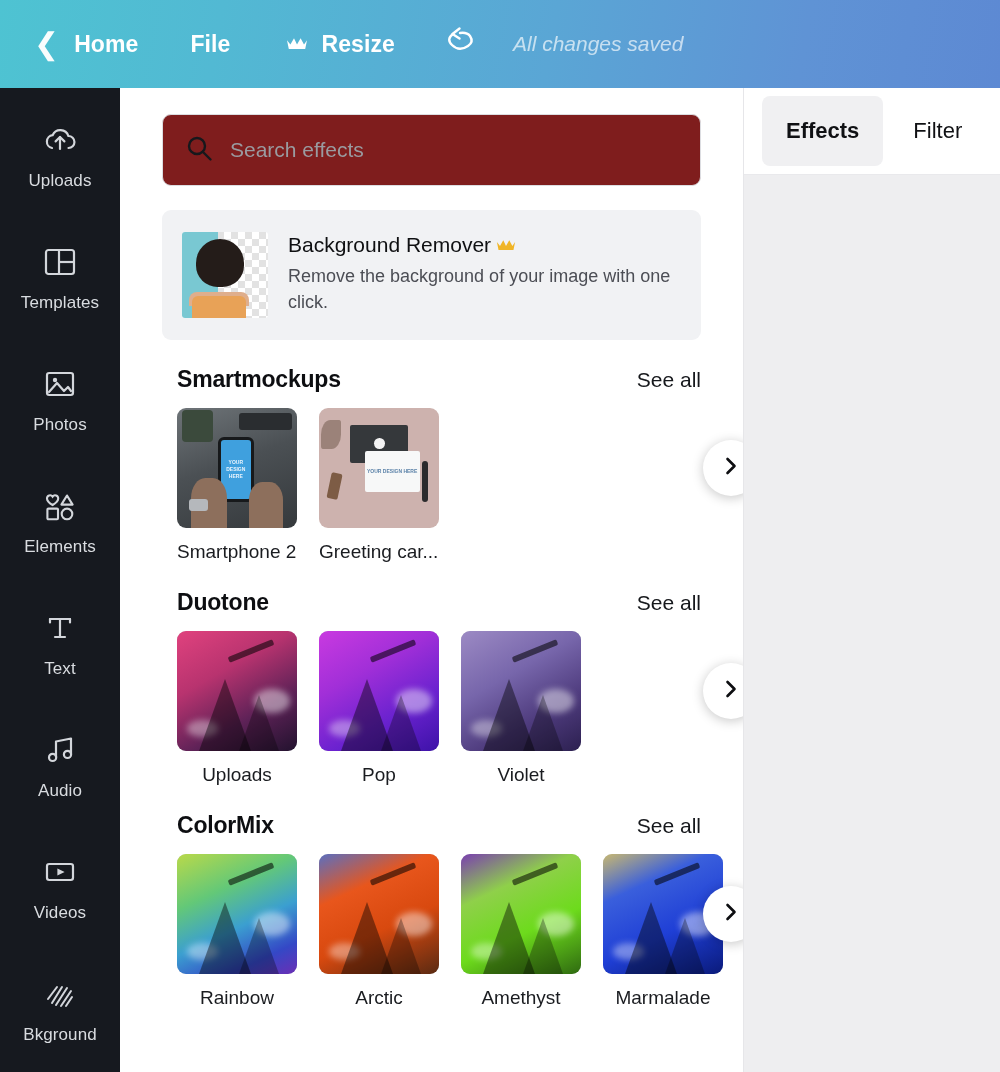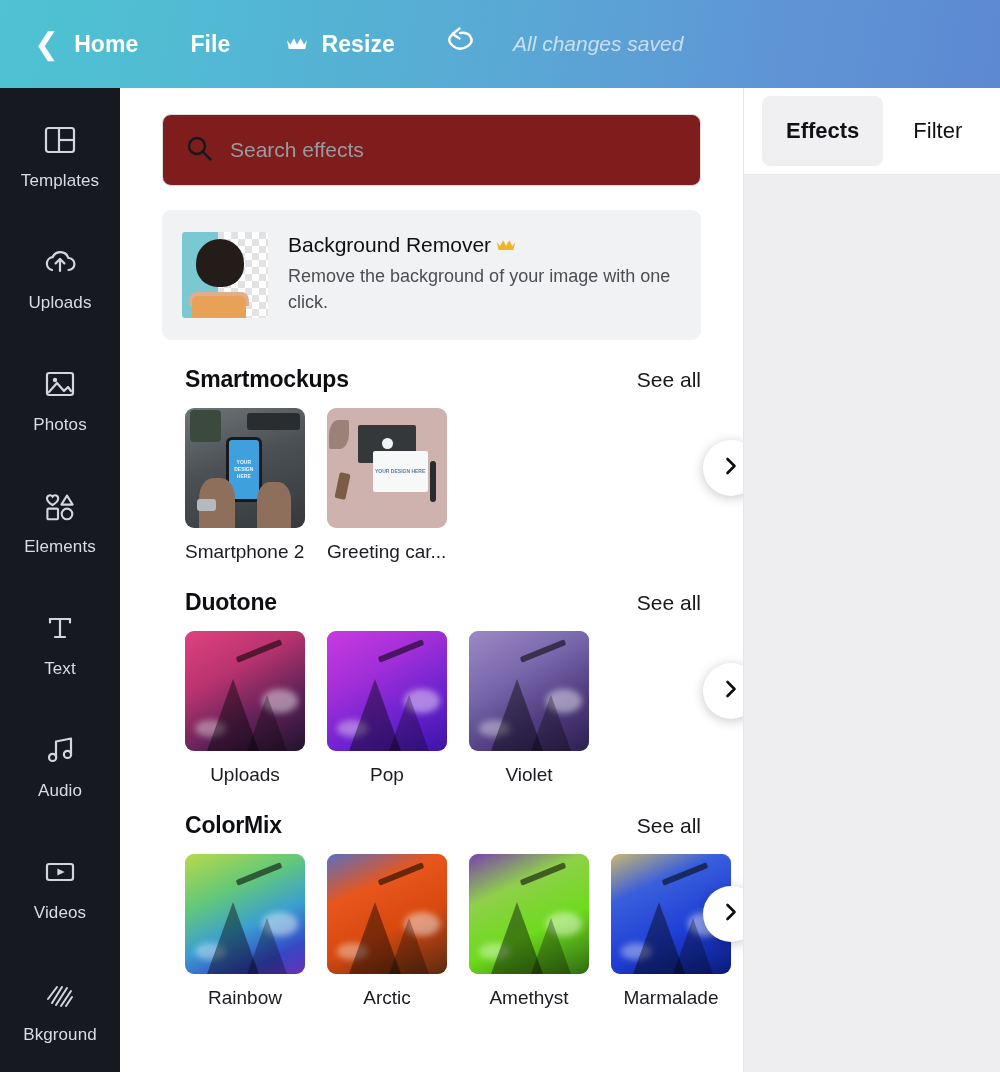--- a/index.html
+++ b/index.html
@@ -97,21 +97,21 @@
     background:#dfae8c; border-radius:8px 8px 0 0;
   }
   .promo-text { flex:1 1 auto; padding-top:1px; }
   .promo-title {
     font-size:21px; font-weight:400; color:#0f1012; display:flex; align-items:center; gap:5px;
   }
   .promo-crown { width:20px; height:15px; display:block; }
   .promo-desc { font-size:18px; color:#4c4e55; line-height:1.42; margin-top:7px; max-width:400px; }
 
   
-  .section { margin-top:26px; padding:0 0 0 57px; position:relative;margin-left:8px; }
+  .section { margin-top:26px; padding:0 0 0 57px; position:relative; }
   .sec-head {
     display:flex; align-items:baseline; justify-content:space-between;
     padding-right:42px; margin-bottom:15px;
   }
   .sec-title { font-size:23px; font-weight:700; color:#0d0e11; letter-spacing:-.2px; }
   .see-all { font-size:21px; color:#16181c; cursor:pointer; }
 
   .row { display:flex; gap:22px; position:relative; }
   .card { width:120px; flex:0 0 120px; cursor:pointer; }
   .thumb {
@@ -249,37 +249,37 @@
     <div class="saved">All changes saved</div>
   </div>
 
   <div class="body-row">
 
     <div class="rail">
 
       <div class="rail-item">
         <span>
           <svg class="rail-ico" viewBox="0 0 34 34" aria-hidden="true">
+            <path d="M9 25 A6.5 6.5 0 0 1 9.6 12.2 A8.5 8.5 0 0 1 25.4 13 A5.8 5.8 0 0 1 25.5 25" fill="none" stroke="#d3d6db" stroke-width="2.2" stroke-linecap="round"></path>
+            <line x1="17" y1="26" x2="17" y2="14" stroke="#d3d6db" stroke-width="2.2" stroke-linecap="round"></line>
+            <path d="M12.6 18.4 L17 14 L21.4 18.4" fill="none" stroke="#d3d6db" stroke-width="2.2" stroke-linecap="round" stroke-linejoin="round"></path>
+          </svg>
+        </span>
+        <span class="rail-label">Uploads</span>
+      </div>
+
+      <div class="rail-item">
+        <span>
+          <svg class="rail-ico" viewBox="0 0 34 34" aria-hidden="true">
             <rect x="3" y="5" width="28" height="24" rx="2.5" fill="none" stroke="#d3d6db" stroke-width="2.2"></rect>
             <line x1="16" y1="5" x2="16" y2="29" stroke="#d3d6db" stroke-width="2.2"></line>
             <line x1="16" y1="17" x2="31" y2="17" stroke="#d3d6db" stroke-width="2.2"></line>
           </svg>
         </span>
         <span class="rail-label">Templates</span>
-      </div>
-
-      <div class="rail-item">
-        <span>
-          <svg class="rail-ico" viewBox="0 0 34 34" aria-hidden="true">
-            <path d="M9 25 A6.5 6.5 0 0 1 9.6 12.2 A8.5 8.5 0 0 1 25.4 13 A5.8 5.8 0 0 1 25.5 25" fill="none" stroke="#d3d6db" stroke-width="2.2" stroke-linecap="round"></path>
-            <line x1="17" y1="26" x2="17" y2="14" stroke="#d3d6db" stroke-width="2.2" stroke-linecap="round"></line>
-            <path d="M12.6 18.4 L17 14 L21.4 18.4" fill="none" stroke="#d3d6db" stroke-width="2.2" stroke-linecap="round" stroke-linejoin="round"></path>
-          </svg>
-        </span>
-        <span class="rail-label">Uploads</span>
       </div>
 
       <div class="rail-item">
         <span>
           <svg class="rail-ico" viewBox="0 0 34 34" aria-hidden="true">
             <rect x="4" y="6" width="26" height="22" rx="2.2" fill="none" stroke="#d3d6db" stroke-width="2.2"></rect>
             <circle cx="12" cy="13" r="2.2" fill="#d3d6db"></circle>
             <path d="M6 25 L14 16 L21 24 L25 20 L28 24" fill="none" stroke="#d3d6db" stroke-width="2.2" stroke-linecap="round" stroke-linejoin="round"></path>
           </svg>
         </span>

